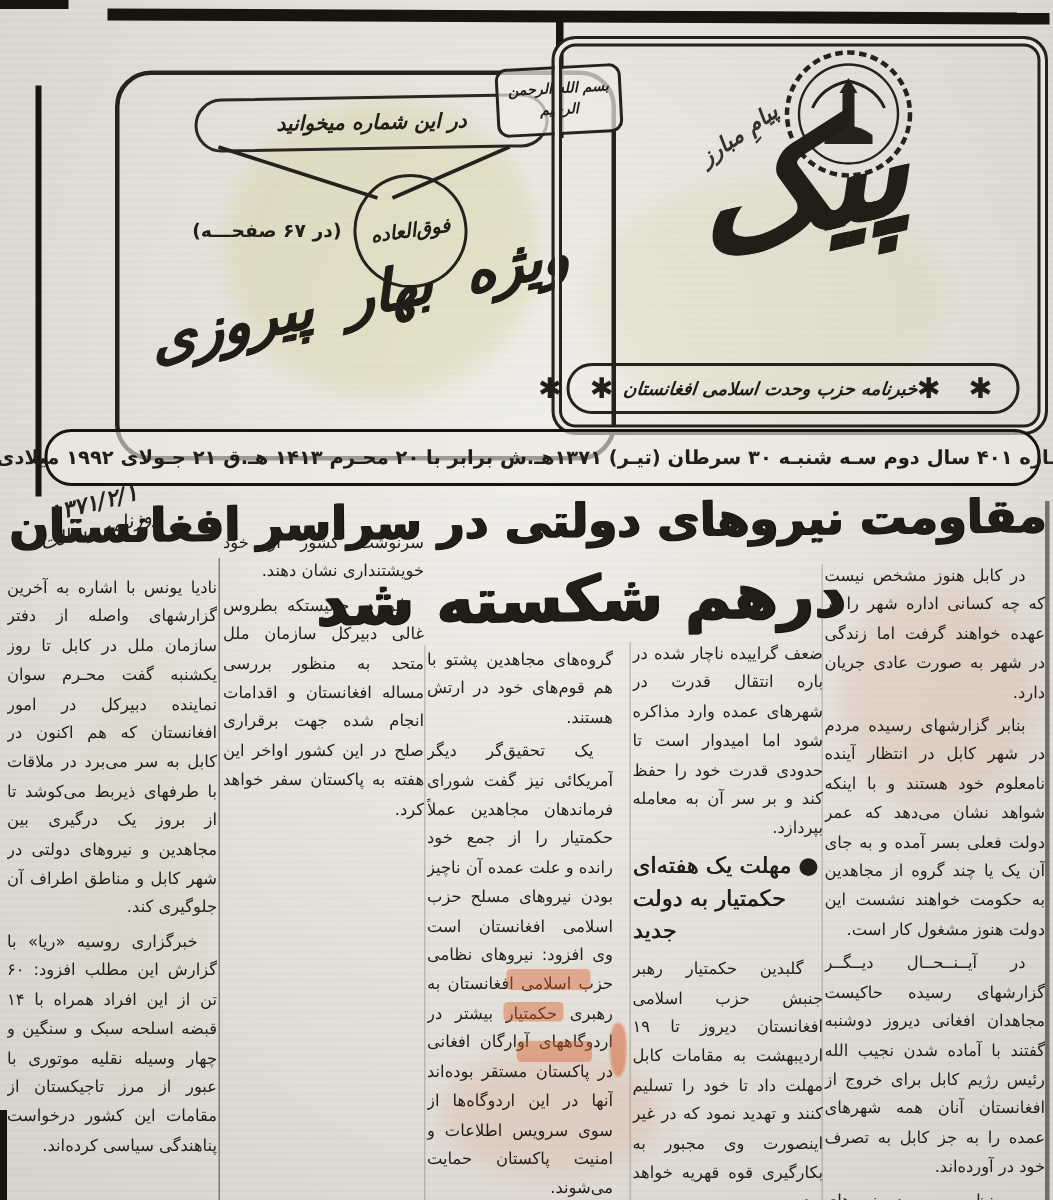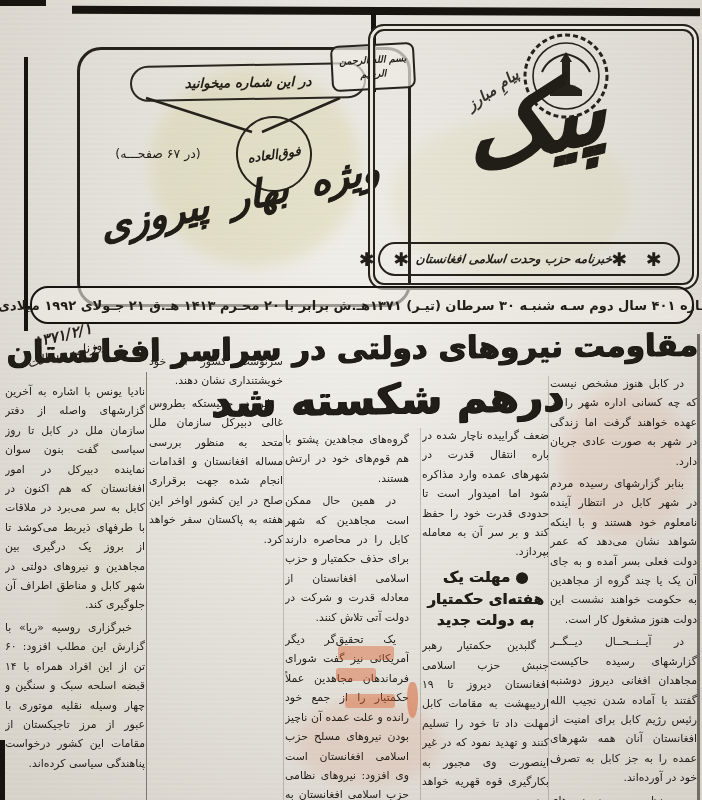--- a/index.html
+++ b/index.html
@@ -21,21 +21,21 @@
   
   .ghost{position:absolute;border-radius:50%;filter:blur(7px);}
   
   .issuebox{left:33px;top:47px;width:328px;height:254px;border:3px solid #25211b;border-radius:24px;margin-left:44px;}
   .issuepill{left:50px;top:14px;width:232px;height:32px;border:2px solid #2a2620;border-radius:18px;
     display:flex;align-items:center;justify-content:center;font-style:italic;font-size:13.5px;font-weight:bold;
     letter-spacing:1px;transform:rotate(-1deg);}
   .circle{left:156px;top:66px;width:72px;height:72px;border:2.5px solid #25211b;border-radius:50%;
     display:flex;align-items:center;justify-content:center;font-size:13px;font-weight:bold;font-style:italic;
     transform:rotate(-8deg);}
-  .pagesnote{left:8px;top:96px;width:140px;font-size:12.5px;font-weight:normal;text-align:center;}
+  .pagesnote{left:8px;top:96px;width:140px;font-size:12.5px;font-weight:bold;text-align:right;}
   .victory{left:2px;top:126px;width:316px;text-align:center;font-size:38px;font-weight:bold;font-style:italic;
     transform:rotate(-12deg) skewX(-6deg);letter-spacing:-1px;word-spacing:10px;
     text-shadow:1px 0 0 #211d17;white-space:nowrap;}
   
   .bismbar{left:371px;top:10px;width:5px;height:82px;background:#17130e;}
   .bismillah{left:331px;top:44px;width:80px;height:42px;border:2px solid #25211b;border-radius:8px;
     display:flex;align-items:center;justify-content:center;text-align:center;
     font-size:9.5px;font-weight:bold;font-style:italic;line-height:1.5;transform:rotate(-3deg);background:rgba(238,235,228,.7);}
   
   .masthead{left:368px;top:24px;width:327px;height:262px;border:2.5px solid #25211b;border-radius:16px;
@@ -58,21 +58,21 @@
   .headline2{left:268px;top:374px;width:296px;text-align:center;font-size:42px;font-weight:bold;white-space:nowrap;
     text-shadow:1.4px 0 0 #17130e, 0 .7px 0 #17130e;transform:rotate(-1deg);}
   
   .annot{left:6px;top:326px;width:118px;transform:rotate(-14deg);font-style:italic;color:#262118;text-align:center;}
   .annot .d{font-size:15px;font-weight:bold;letter-spacing:1px;}
   .annot .s{font-size:13px;margin-top:2px;}
   
   .col{position:absolute;overflow:hidden;}
   .col p{margin:0 0 3px;font-size:10.9px;line-height:1.78;text-align:justify;text-indent:13px;}
   .col p.noind{text-indent:0;}
-  .col .sub{font-size:15px;font-weight:bold;line-height:1.45;text-align:center;margin:5px 0 4px;text-indent:0;
+  .col .sub{font-size:15px;font-weight:normal;line-height:1.45;text-align:left;margin:5px 0 4px;text-indent:0;
     text-shadow:.5px 0 0 #211d17;}
   .col1{left:550px;top:374px;width:147px;height:426px;}
   .col2{left:422px;top:426px;width:127px;height:374px;}
   .col3{left:285px;top:430px;width:124px;height:370px;}
   .col4{left:149px;top:352px;width:134px;height:430px;}
   .col5{left:5px;top:382px;width:140px;height:418px;}
   .vrule{position:absolute;width:1px;background:rgba(45,40,32,.55);}
   .vrule.faint{background:rgba(45,40,32,.22);}
   
   .hl{position:absolute;background:rgba(216,90,38,.42);border-radius:3px;filter:blur(.4px);}
@@ -142,45 +142,44 @@
   </div>
 
   <div class="vrule abs" style="left:146px;top:372px;height:428px;"></div>
   <div class="vrule faint abs" style="left:283px;top:430px;height:370px;"></div>
   <div class="vrule faint abs" style="left:420px;top:428px;height:372px;"></div>
   <div class="vrule faint abs" style="left:548px;top:376px;height:424px;"></div>
 
   <div class="col col1">
     <p>در کابل هنوز مشخص نیست که چه کسانی اداره شهر را بر عهده خواهند گرفت اما زندگی در شهر به صورت عادی جریان دارد.</p>
     <p>بنابر گزارشهای رسیده مردم در شهر کابل در انتظار آینده نامعلوم خود هستند و با اینکه شواهد نشان می‌دهد که عمر دولت فعلی بسر آمده و به جای آن یک یا چند گروه از مجاهدین به حکومت خواهند نشست این دولت هنوز مشغول کار است.</p>
-    <p>در آیــنــحــال دیــگــر گزارشهای رسیده حاکیست مجاهدان افغانی دیروز دوشنبه گفتند با آماده شدن نجیب الله رئیس رژیم کابل برای امنیت از افغانستان آنان همه شهرهای عمده را به جز کابل به تصرف خود در آورده‌اند.</p>
+    <p>در آیــنــحــال دیــگــر گزارشهای رسیده حاکیست مجاهدان افغانی دیروز دوشنبه گفتند با آماده شدن نجیب الله رئیس رژیم کابل برای خروج از افغانستان آنان همه شهرهای عمده را به جز کابل به تصرف خود در آورده‌اند.</p>
     <p>به نظر می‌رسد نیروهای دولتی در سراسر کشور بدون نبرد در حال تسلیم شدن هستند و ترجیح می‌دهند به جای خطر کردن و جان باختن</p>
   </div>
 
   <div class="col col2">
     <p class="noind">ضعف گراییده ناچار شده در باره انتقال قدرت در شهرهای عمده وارد مذاکره شود اما امیدوار است تا حدودی قدرت خود را حفظ کند و بر سر آن به معامله بپردازد.</p>
     <div class="sub">● مهلت یک هفته‌ای حکمتیار به دولت جدید</div>
     <p>گلبدین حکمتیار رهبر جنبش حزب اسلامی افغانستان دیروز تا ۱۹ اردیبهشت به مقامات کابل مهلت داد تا خود را تسلیم کنند و تهدید نمود که در غیر اینصورت وی مجبور به بکارگیری قوه قهریه خواهد بود.</p>
 
   </div>
 
   <div class="col col3">
     <p class="noind">گروه‌های مجاهدین پشتو با هم قوم‌های خود در ارتش هستند.</p>
-    <p>در همین حال ممکن است مجاهدین که شهر کابل را در محاصره دارند برای حذف حکمتیار و حزب اسلامی افغانستان از معادله قدرت و شرکت در دولت آتی تلاش کنند.</p>
     <p>یک تحقیق‌گر دیگر آمریکائی نیز گفت شورای فرماندهان مجاهدین عملاً حکمتیار را از جمع خود رانده و علت عمده آن ناچیز بودن نیروهای مسلح حزب اسلامی افغانستان است وی افزود: نیروهای نظامی حزب اسلامی افغانستان به رهبری حکمتیار بیشتر در اردوگاههای آوارگان افغانی در پاکستان مستقر بوده‌اند آنها در این اردوگاه‌ها از سوی سرویس اطلاعات و امنیت پاکستان حمایت می‌شوند.</p>
   </div>
 
   <div class="col col4">
     <p class="noind">سرنوشت کشور از خود خویشتنداری نشان دهند.</p>
     <p>این در حالیستکه بطروس غالی دبیرکل سازمان ملل متحد به منظور بررسی مساله افغانستان و اقدامات انجام شده جهت برقراری صلح در این کشور اواخر این هفته به پاکستان سفر خواهد کرد.</p>
 
   </div>
 
   <div class="col col5">
-    <p class="noind">نادیا یونس با اشاره به آخرین گزارشهای واصله از دفتر سازمان ملل در کابل تا روز سیاسی گفت بنون سوان نماینده دبیرکل در امور افغانستان که هم اکنون در کابل به سر می‌برد در ملاقات با طرفهای ذیربط می‌کوشد تا از بروز یک درگیری بین مجاهدین و نیروهای دولتی در شهر کابل و مناطق اطراف آن جلوگیری کند.</p>
+    <p class="noind">نادیا یونس با اشاره به آخرین گزارشهای واصله از دفتر سازمان ملل در کابل تا روز یکشنبه گفت محـرم سوان نماینده دبیرکل در امور افغانستان که هم اکنون در کابل به سر می‌برد در ملاقات با طرفهای ذیربط می‌کوشد تا از بروز یک درگیری بین مجاهدین و نیروهای دولتی در شهر کابل و مناطق اطراف آن جلوگیری کند.</p>
     <p>خبرگزاری روسیه «ریا» با گزارش این مطلب افزود: ۶۰ تن از این افراد همراه با ۱۴ قبضه اسلحه سبک و سنگین و چهار وسیله نقلیه موتوری با عبور از مرز تاجیکستان از مقامات این کشور درخواست پناهندگی سیاسی کرده‌اند.</p>
 
   </div>
 
   <div class="hl" style="left:338px;top:646px;width:56px;height:14px;"></div>
   <div class="hl" style="left:336px;top:668px;width:40px;height:13px;"></div>
   <div class="hl" style="left:345px;top:694px;width:50px;height:14px;"></div>
   <div class="drip" style="left:407px;top:682px;width:11px;height:36px;"></div>
 
 </div>

